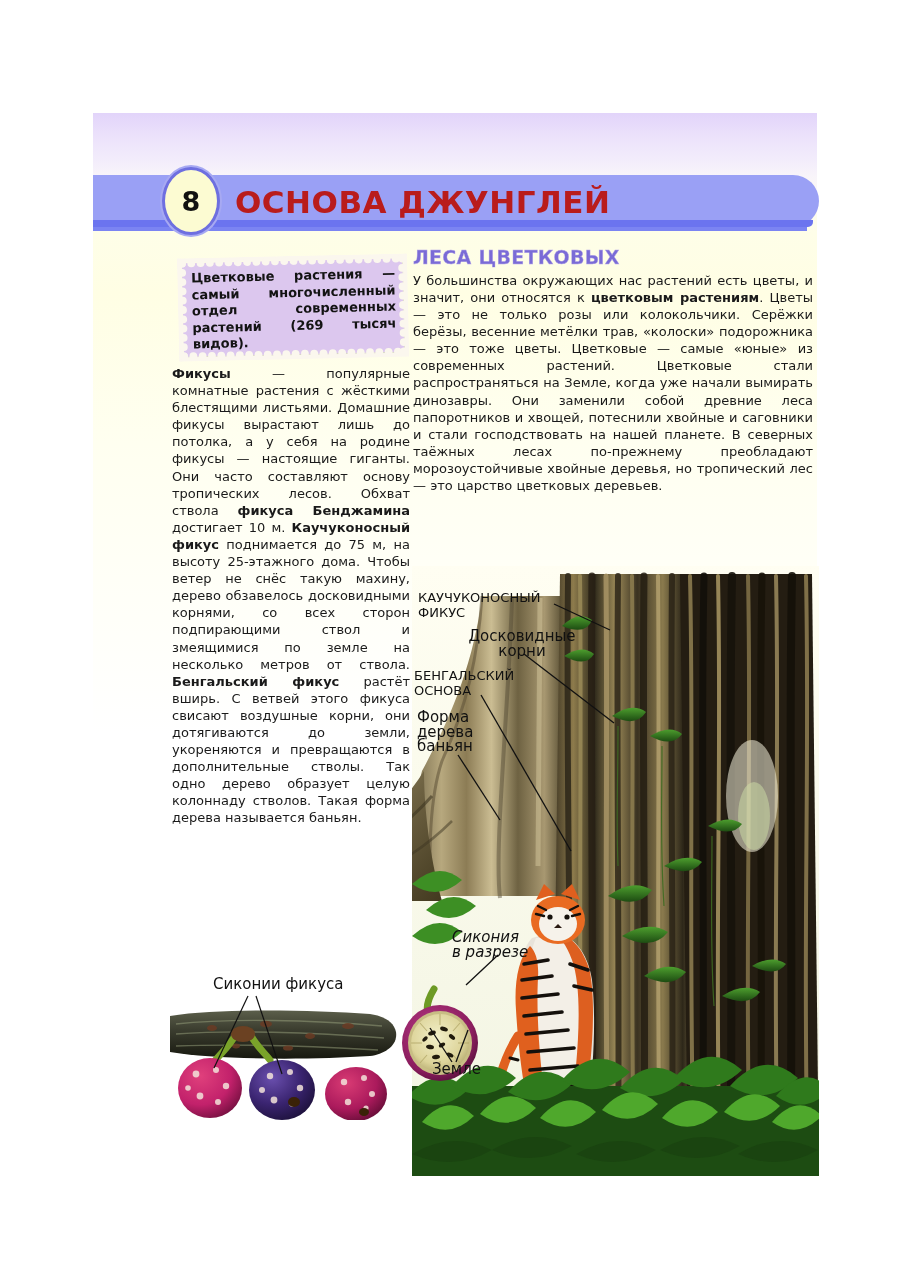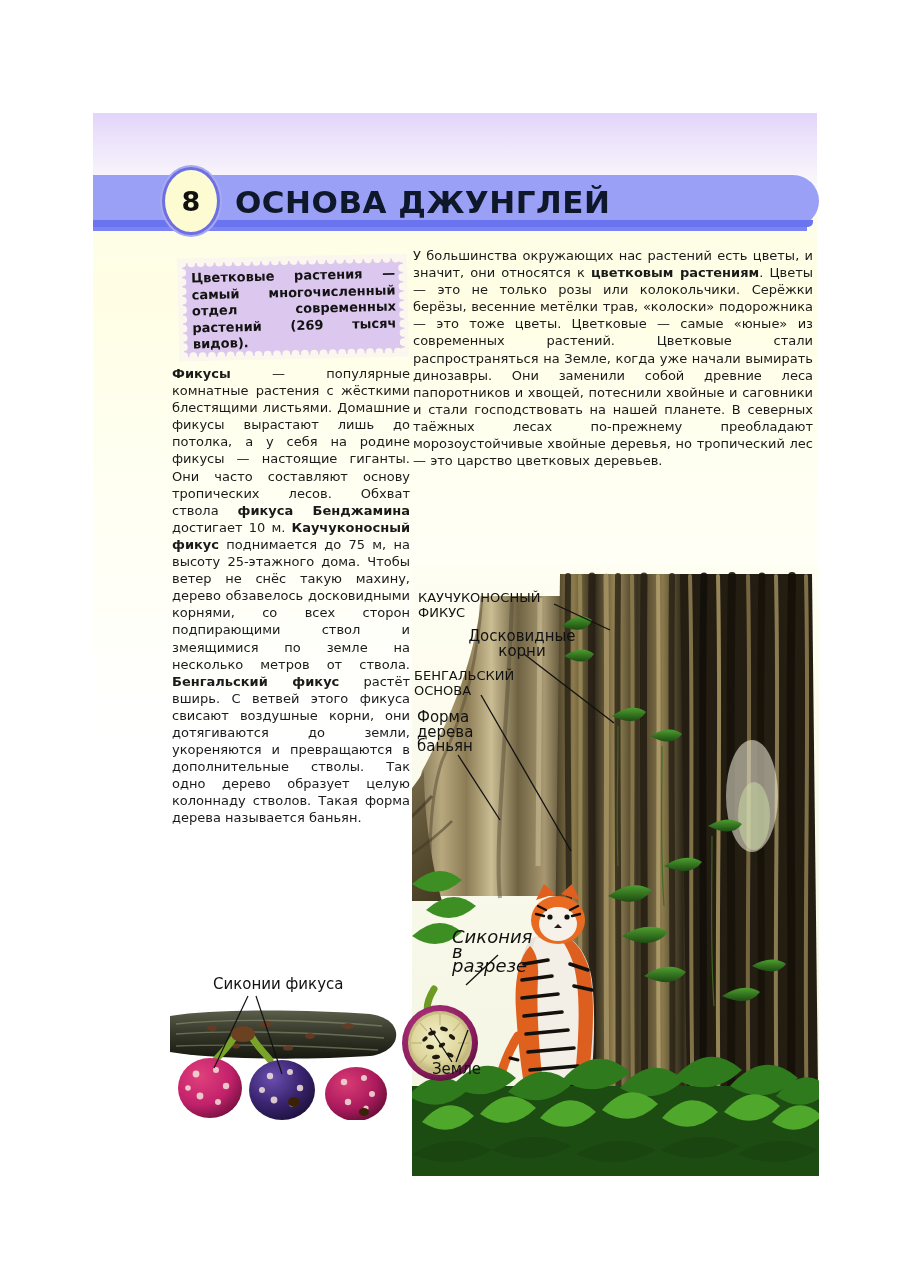--- a/index.html
+++ b/index.html
@@ -56,21 +56,21 @@
     display:flex;align-items:center;justify-content:center;
   }
   .pagenum span{
     font-family:"DejaVu Sans", sans-serif;
     font-weight:bold;font-size:27px;color:#111;line-height:1;
   }
   .title-text{
     position:absolute;left:142px;top:9px;
     font-family:"DejaVu Sans", sans-serif;
     font-weight:bold;font-size:31px;letter-spacing:.5px;
-    color:#0f172a;white-space:nowrap;
+    color:#b91c1c;white-space:nowrap;
   }
   
   .col-left{
     position:absolute;left:172px;top:247px;width:238px;
   }
   .col-right{
     position:absolute;left:413px;top:247px;width:400px;
   }
   .heading{
     font-family:"DejaVu Sans", sans-serif;
@@ -111,21 +111,21 @@
   .illus-sycon{
     position:absolute;left:392px;top:985px;width:96px;height:98px;
   }
   
   .anno{
     position:absolute;
     font-family:"DejaVu Sans", sans-serif;
     font-size:15px;line-height:14.6px;color:#111;
   }
   .anno.caps{font-size:13px;}
-  .anno.ital{font-style:italic;font-size:18px;}
+  .anno.ital{font-style:italic;font-size:15px;}
 </style>
 </head>
 <body>
 
 <div class="page">
 
   <div class="bg-band"></div>
 
   <div class="titlebar">
     <div class="titlebar-shape"></div>
@@ -230,20 +230,21 @@
     </svg>
     <div class="callout-text">Цветковые растения — самый многочисленный отдел современных растений (269 тысяч видов).</div>
   </div>
 
   <div class="col-left">
     <div style="height:118px"></div>
     <p class="body-text"><b>Фикусы</b><span> — популярные комнатные растения с жёсткими блестящими листьями. Домашние фикусы вырастают лишь до потолка, а у себя на родине фикусы — настоящие гиганты. Они часто составляют основу тропических лесов. Обхват ствола </span><b>фикуса Бенджамина</b><span> достигает 10 м. </span><b>Каучуконосный фикус</b><span> поднимается до 75 м, на высоту 25-этажного дома. Чтобы ветер не снёс такую махину, дерево обзавелось досковидными корнями, со всех сторон подпирающими ствол и змеящимися по земле на несколько метров от ствола. </span><b>Бенгальский фикус</b><span> растёт вширь. С ветвей этого фикуса свисают воздушные корни, они дотягиваются до земли, укореняются и превращаются в дополнительные стволы. Так одно дерево образует целую колоннаду стволов. Такая форма дерева называется баньян.</span></p>
   </div>
 
   <div class="col-right">
+    <h2 class="heading">ЛЕСА ЦВЕТКОВЫХ</h2>
     <p class="body-text"><span>У большинства окружающих нас растений есть цветы, и значит, они относятся к </span><b>цветковым растениям</b><span>. Цветы — это не только розы или колокольчики. Серёжки берёзы, весенние метёлки трав, «колоски» подорожника — это тоже цветы. Цветковые — самые «юные» из современных растений. Цветковые стали распространяться на Земле, когда уже начали вымирать динозавры. Они заменили собой древние леса папоротников и хвощей, потеснили хвойные и саговники и стали господствовать на нашей планете. В северных таёжных лесах по-прежнему преобладают морозоустойчивые хвойные деревья, но тропический лес — это царство цветковых деревьев.</span></p>
   </div>
 
   <div class="illus-main">
     <svg width="407" height="610" viewBox="0 0 407 610">
       <defs>
         <linearGradient id="trunkA" x1="0" y1="0" x2="1" y2="0">
           <stop offset="0" stop-color="#7d7152"></stop>
             <stop offset=".18" stop-color="#b7a87e"></stop>
           <stop offset=".35" stop-color="#8c7c55"></stop>

